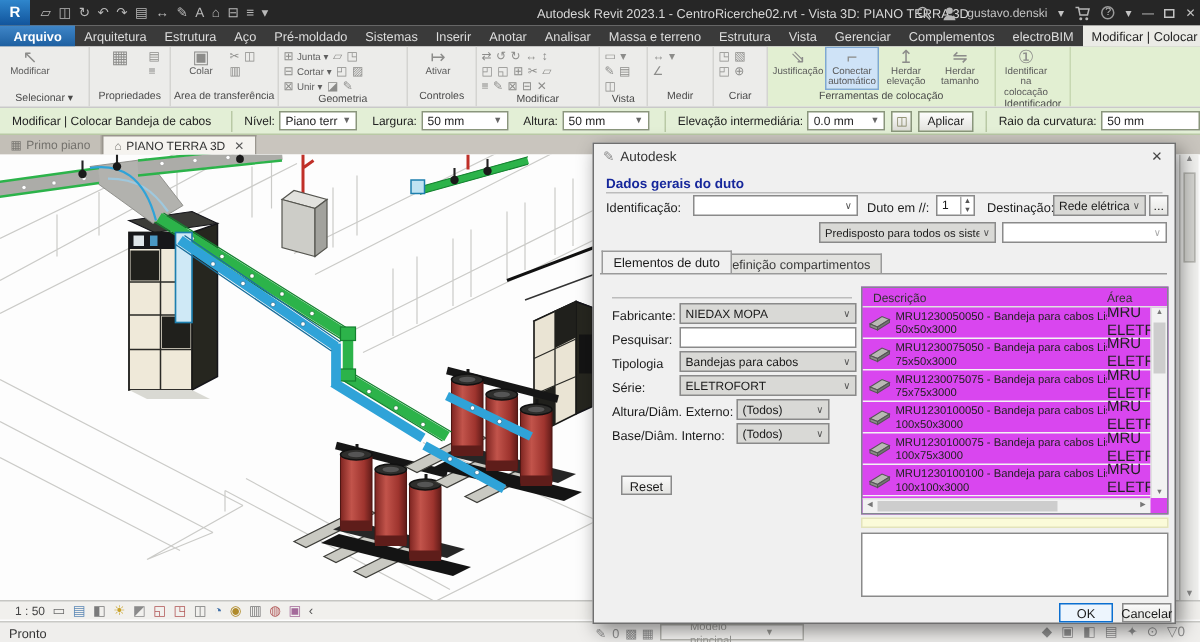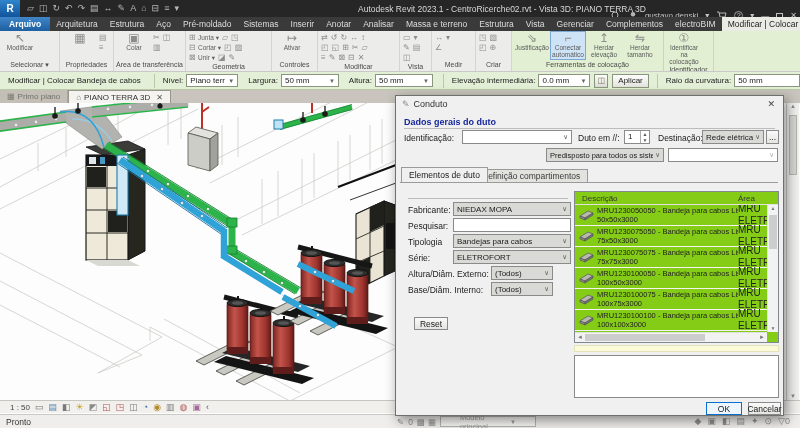--- a/index.html
+++ b/index.html
@@ -6,21 +6,21 @@
 html,body{width:800px;height:428px;overflow:hidden}
 body{font-family:"Liberation Sans",sans-serif;background:#fff;font-size:9px}
 #app{position:relative;width:800px;height:428px;background:#fff;overflow:hidden}
 
 
 .titlebar{position:absolute;left:0;top:0;width:800px;height:17px;background:#262626;color:#c8c8c8;display:flex;align-items:center}
 .rlogo{width:20px;height:17px;background:linear-gradient(#2f86cc,#11549c);color:#fff;font-weight:bold;font-size:10px;display:flex;align-items:center;justify-content:center}
 .qat{display:flex;gap:5px;padding:0 7px;color:#b9b9b9;font-size:9px;align-items:center}
 .qat span{line-height:17px}
 .title-text{position:absolute;left:358px;font-size:8.5px;color:#d8d8d8;white-space:nowrap}
-.tb-right{position:absolute;right:3px;top:0;height:31px;display:flex;align-items:center;gap:7px;font-size:8px;color:#c4c4c4}
+.tb-right{position:absolute;right:3px;top:0;height:17px;display:flex;align-items:center;gap:7px;font-size:8px;color:#c4c4c4}
 .helpq{border:1px solid #9a9a9a;border-radius:50%;width:9px;height:9px;display:inline-flex;align-items:center;justify-content:center;font-size:7px}
 .restore-glyph{display:inline-block;width:7px;height:6px;border:1px solid #c4c4c4}
 
 
 .ribbon-tabs{position:absolute;left:0;top:17px;width:800px;height:14px;background:#3a3a3a;display:flex;font-size:8.5px;color:#dedede}
 .rtab{padding:0 6px;display:flex;align-items:center;white-space:nowrap}
 .rtab.file{background:linear-gradient(#3f86c8,#1d5fa0);color:#fff;font-weight:bold;padding:0 9px}
 .rtab.ctx{background:#ebebe6;color:#222}
 
 
@@ -84,21 +84,21 @@
 .dcombo .chev{margin-left:auto;color:#555;font-size:6.5px;padding-left:2px}
 .dspin{position:absolute;height:14px;border:1px solid #8a8a8a;background:#fff;display:flex;font-size:8px}
 .dspin .val{flex:1;padding:1px 3px}
 .dspin .arrows{width:9px;border-left:1px solid #aaa;display:flex;flex-direction:column;font-size:5px;color:#555;line-height:6px;text-align:center}
 .dbtn{position:absolute;border:1px solid #8a8a8a;background:linear-gradient(#fafafa,#e4e4e1);display:flex;align-items:center;justify-content:center;font-size:8.5px}
 .dbtn.primary{border:1px solid #0b6fd0;background:#edf5fd}
 .dtab{position:absolute;display:flex;align-items:center;padding:0 7px;font-size:8.5px;border:1px solid #9a9a9a;border-bottom:none}
 .dtab.active{background:#f0f0f0;z-index:3;height:15px}
 .dtab.inactive{background:#e2e2df;height:13px;color:#3a3a3a}
 .tabline{position:absolute;border-top:1px solid #9a9a9a}
-.dtable{position:absolute;left:178px;top:95px;width:205px;height:152px;background:#84cc16;border:1px solid #828790;overflow:hidden}
+.dtable{position:absolute;left:178px;top:95px;width:205px;height:152px;background:#d946ef;border:1px solid #828790;overflow:hidden}
 .dt-head{display:flex;height:13px;border-bottom:1px solid #e1e1e1;font-size:8px;color:#333;align-items:center}
 .dt-head .c1{flex:1;padding-left:7px}
 .dt-head .c2{width:40px}
 .dt-body{height:126px;overflow:hidden}
 .dt-row{display:flex;height:21px;align-items:center;border-bottom:1px solid #f3f3f3}
 .dt-row .ic{width:22px;display:flex;justify-content:center}
 .dt-row .tx{flex:1;font-size:7.5px;line-height:1.2;color:#222;overflow:hidden;white-space:nowrap}
 .dt-row .sr{width:40px;font-size:10px;line-height:1.2;color:#222;overflow:hidden;white-space:nowrap}
 .dt-vscroll{position:absolute;right:0;top:13px;bottom:10px;width:11px;background:#f2f2f2;border-left:1px solid #e0e0e0;font-size:5px;color:#777;text-align:center}
 .dt-vscroll .thumb{position:absolute;left:1px;top:10px;width:8px;height:34px;background:#cdcdcd}
@@ -627,21 +627,21 @@
           <span>✦</span>
           <span>⊙</span>
         </span>
       <span><span>▽</span><span>0</span></span>
     </span>
   </div>
 
   <div class="dialog">
     <div class="dlg-title">
       <span class="dicon">✎</span>
-      <span>Conduto</span>
+      <span>Autodesk</span>
       <span class="dlg-close">✕</span>
     </div>
 
     <div class="dsec" style="left:8px;top:21px">Dados gerais do duto</div>
     <div class="dhr" style="left:8px;top:32px;right:8px"></div>
 
     <div class="dlbl" style="left:8px;top:37px">Identificação:</div>
     <div class="dcombo" style="left:66px;top:34px;width:110px">
         <span></span>
         <span class="chev">∨</span>

